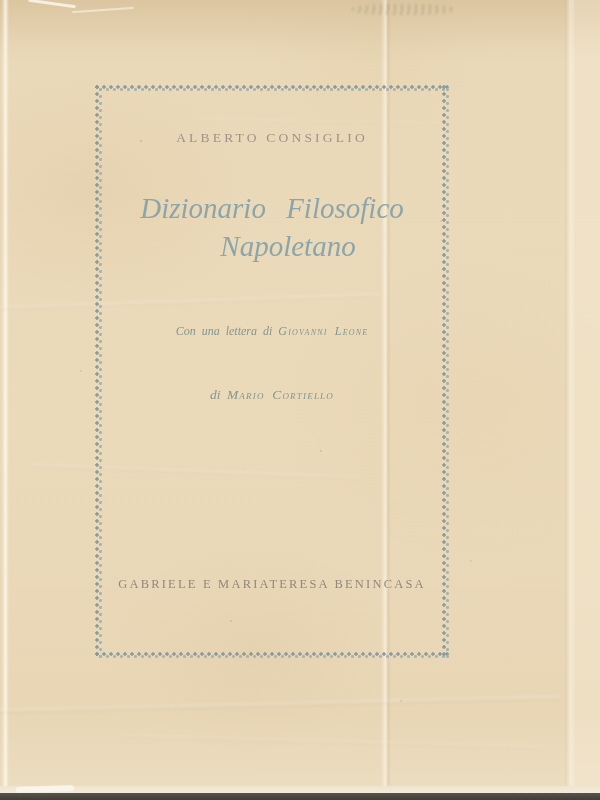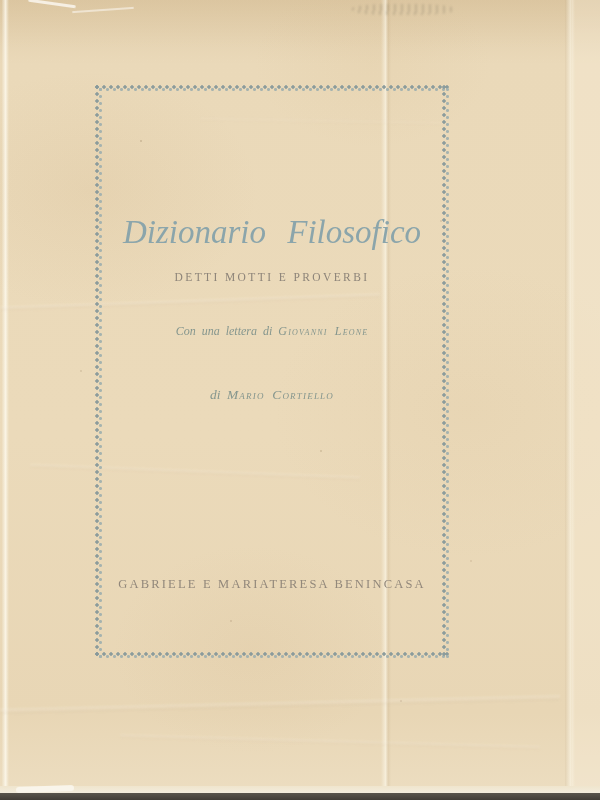--- a/index.html
+++ b/index.html
@@ -58,21 +58,21 @@
       radial-gradient(circle at 2px 2px, #87999b 1.4px, rgba(135,153,155,0) 2.1px),
       radial-gradient(circle at 5.5px 4.5px, #a3b2af 1.2px, rgba(163,178,175,0) 1.8px);
     background-size:7px 7px;}
   .fr-top{left:95px;top:85px;width:354px;height:7px;}
   .fr-bottom{left:95px;top:652px;width:354px;height:7px;}
   .fr-left{left:95px;top:85px;width:7px;height:574px;}
   .fr-right{left:442px;top:85px;width:7px;height:574px;}
   
   .txt{position:absolute;left:95px;width:354px;text-align:center;white-space:nowrap;}
   .author{top:130px;font-size:13.5px;letter-spacing:3.2px;color:#9c948a;}
-  .title-l1{top:214px;font-style:italic;font-size:33px;word-spacing:13px;color:#8ba5ab;}
+  .title-l1{top:192px;font-style:italic;font-size:29px;word-spacing:13px;color:#8ba5ab;}
   .title-l2{top:230px;font-style:italic;font-size:29px;color:#8ba5ab;padding-left:16px;}
   .subtitle{top:271px;font-size:11.5px;letter-spacing:2.4px;color:#8d8479;}
   .lettera{top:324px;font-style:italic;font-size:12px;word-spacing:3px;color:#85968e;}
   .tavole1{top:352px;font-style:italic;font-size:13.5px;word-spacing:3px;color:#85968e;}
   .tavole2{top:370px;font-style:italic;font-size:13.5px;word-spacing:3px;color:#85968e;}
   .tavole3{top:387px;font-style:italic;font-size:13.5px;word-spacing:3px;color:#85968e;}
   .sc{font-variant:small-caps;letter-spacing:1.2px;}
   .publisher{top:577px;font-size:12.5px;letter-spacing:2.2px;color:#92887b;}
 </style>
 </head>
@@ -93,22 +93,23 @@
     <div class="tear t1"></div>
     <div class="tear t2"></div>
     <div class="pencil-note"></div>
     <div class="speckles"></div>
 
     <div class="fr fr-top"></div>
     <div class="fr fr-bottom"></div>
     <div class="fr fr-left"></div>
     <div class="fr fr-right"></div>
 
+    <div class="txt author">ALBERTO CONSIGLIO</div>
     <div class="txt title-l1">Dizionario Filosofico</div>
-    <div class="txt subtitle">DETTI MOTTI E PROVERBI</div>
+    <div class="txt title-l2">Napoletano</div>
 
     <div class="txt lettera"><span>Con una lettera di </span><span class="sc">Giovanni Leone</span></div>
 
     <div class="txt publisher">GABRIELE E MARIATERESA BENINCASA</div>
 
     <div class="txt tavole3"><span>di </span><span class="sc">Mario Cortiello</span></div>
   </div>
 
   <div class="paper-edge"></div>
   <div class="edge-smudge"></div>

